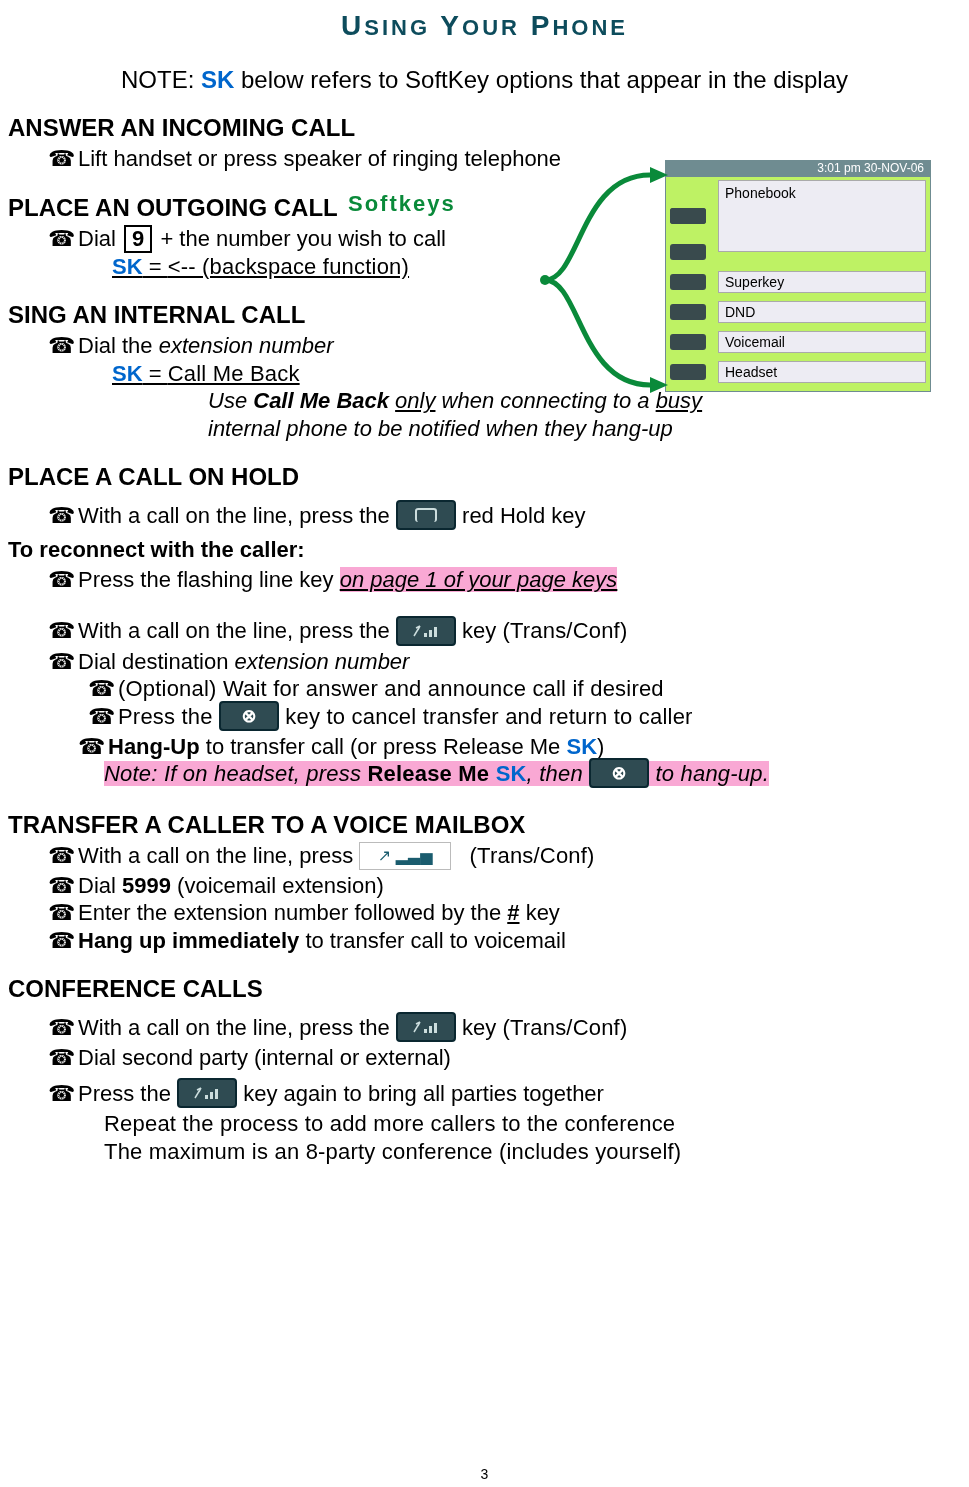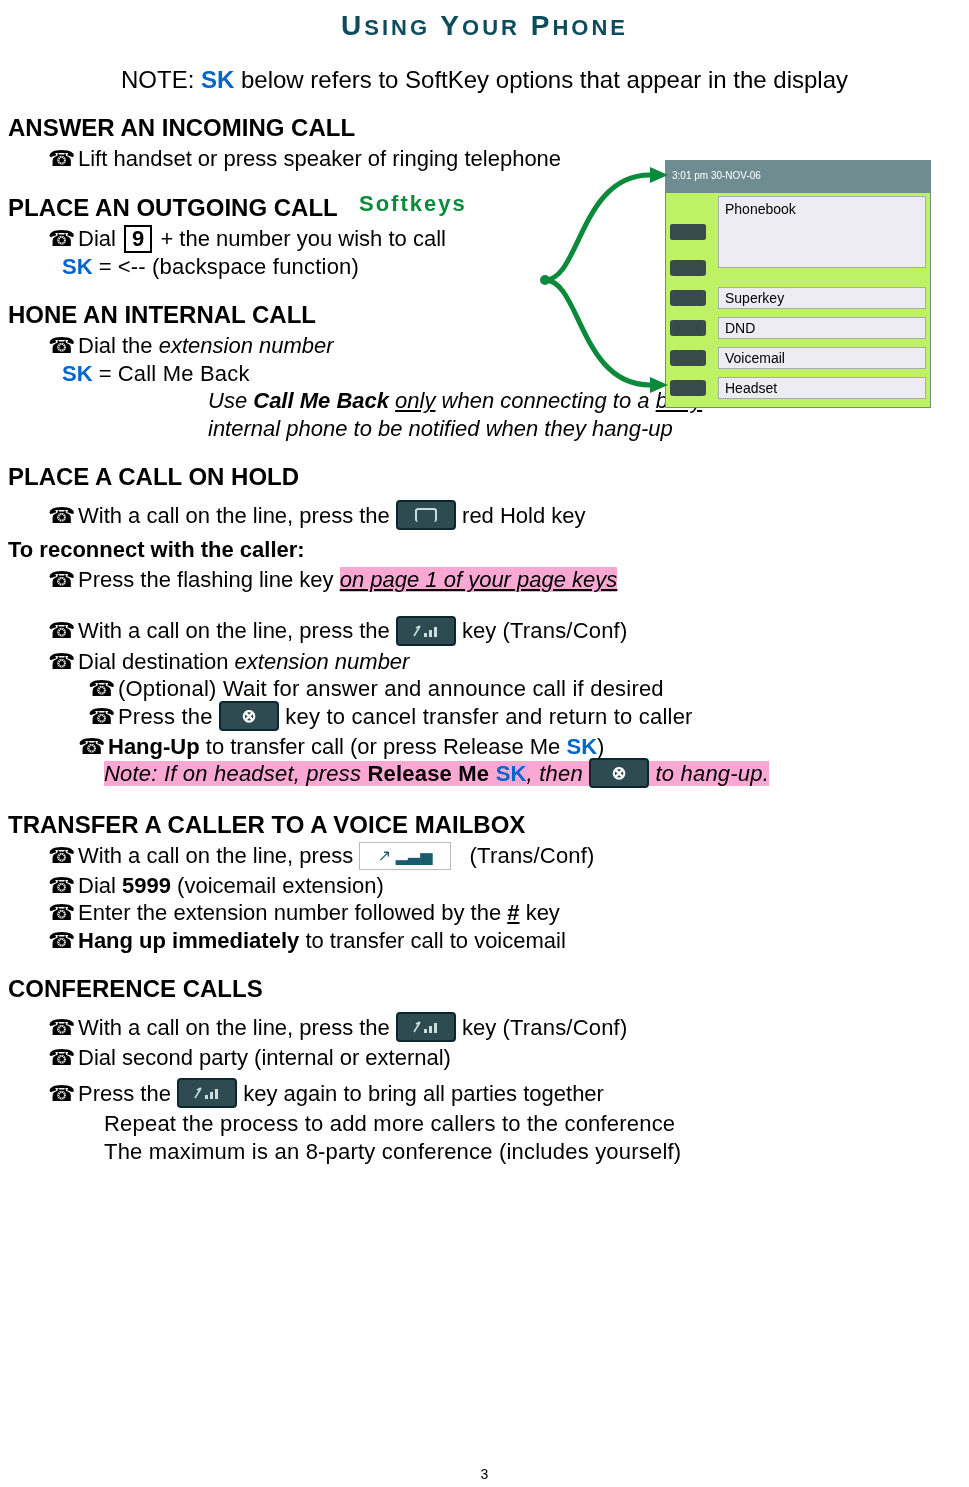--- a/index.html
+++ b/index.html
@@ -55,21 +55,21 @@
   }
   .txt{flex:1;}
   .key9{
     display:inline-block;
     border:2px solid #000;
     padding:0 6px;
     margin:0 2px;
     font-weight:bold;
     line-height:1.1;
   }
-  .indent-sk{margin-left:54px;}
+  .indent-sk{margin-left:104px;text-decoration:underline;}
   .italic{font-style:italic;}
   .narrow{
     font-family:"Arial Narrow",Arial,sans-serif;
     font-stretch:condensed;
     letter-spacing:0.2px;
   }
   .under{text-decoration:underline;}
   .hl{background:#f9a8d4;}
   .callout{
     position:absolute;
@@ -77,22 +77,22 @@
     right:38px;
     width:266px;
     font-size:14px;
     font-family:Arial;
     color:#000;
   }
   .callout .bar{
     height:14px;
     background:#6f8c91;
     border:1px solid #6f8c91;
-    font-size:10px;color:#fff;text-align:left;
-    padding:8px 6px;line-height:14px;
+    font-size:12px;color:#fff;text-align:right;
+    padding:0 6px;line-height:14px;
     white-space:nowrap;overflow:hidden;
   }
   .callout .body{
     background:#bef264;
     border:1px solid #6f8c91;
     padding:24px 4px 4px 4px;
   }
   .callout .sk-row{
     display:flex;align-items:center;
     height:30px;
@@ -104,21 +104,21 @@
   }
   .callout .lbl{
     background:#edecf3;
     border:1px solid #aaa;
     flex:1;height:20px;
     padding:0 6px;font-size:14px;line-height:20px;
   }
   .callout .lbl.tall{height:68px;line-height:20px;padding-top:2px;}
   .softkeys-label{
     position:absolute;
-    top:190px;left:359px;
+    top:190px;left:348px;
     color:#0a8a3a;
     font-family:"Trebuchet MS",Verdana,sans-serif;
     font-weight:bold;
     letter-spacing:2px;
     font-size:22px;
   }
   .brace-svg{
     position:absolute;
     top:165px;left:530px;
     width:160px;height:230px;
@@ -233,21 +233,21 @@
     <div class="bullet">☎</div>
     <div class="txt">
       <span>Dial </span><span class="key9">9</span><span> + the number you wish to call</span>
     </div>
   </div>
   <div class="indent-sk">
     <span class="sk">SK</span><span> = </span><span class="narrow">&lt;-- (backspace function)</span>
   </div>
   <div class="gap"></div>
 
-  <div class="section-h">HONE AN INTERNAL CALL</div>
+  <div class="section-h">SING AN INTERNAL CALL</div>
   <div class="row">
     <div class="bullet">☎</div>
     <div class="txt">
       <span>Dial the </span><span class="italic">extension number</span>
     </div>
   </div>
   <div class="indent-sk">
     <span class="sk">SK</span><span> = </span><span class="narrow">Call Me Back</span>
   </div>
   <div class="extra-indent italic">

